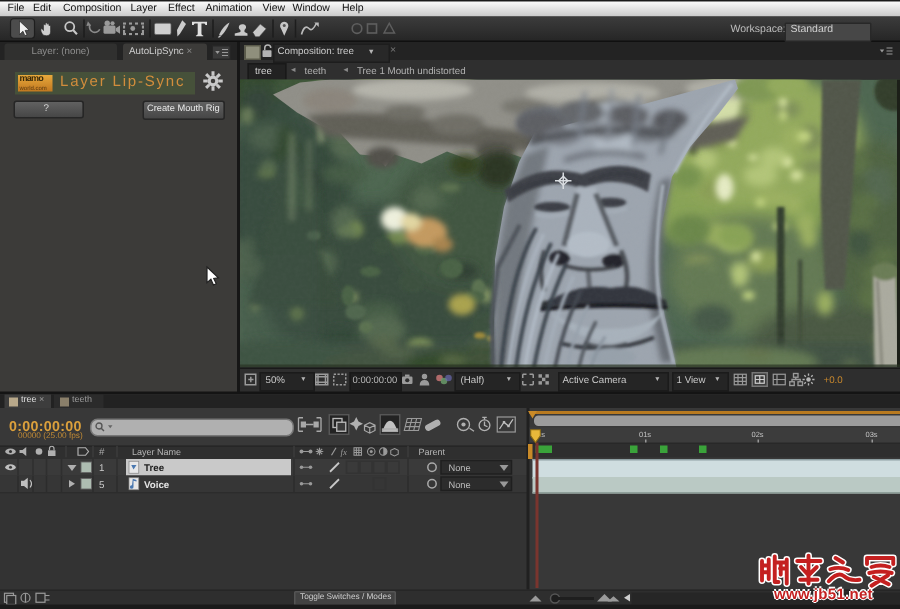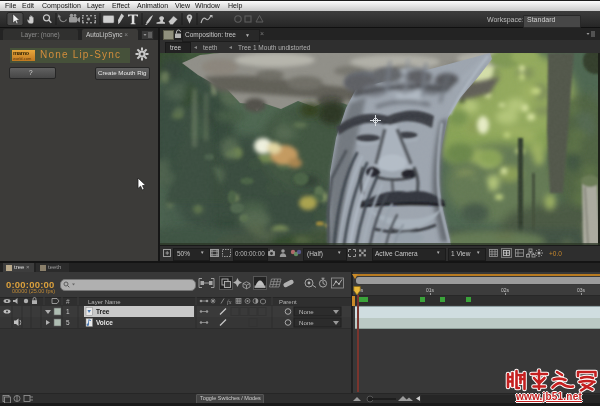--- a/index.html
+++ b/index.html
@@ -102,21 +102,21 @@
 <svg class="abs" style="left:141px;top:30px;" width="13" height="10" viewBox="0 0 13 10">
   <rect x="0.5" y="0.5" width="12" height="9" fill="#3a3a3a" stroke="#262626"></rect>
   <path d="M2.5 4 L5.5 4 L4 6 Z" fill="#999"></path>
   <path d="M7 3 L11 3 M7 5 L11 5 M7 7 L11 7" stroke="#999" stroke-width="0.8"></path>
 </svg>
 
 <div class="abs" style="left:10px;top:48px;width:120px;height:15px;background:#46513a;"></div>
 <div class="abs" style="left:12px;top:50px;width:23px;height:11px;background:linear-gradient(#e8a93c,#c07820);"></div>
 <div class="abs txt" style="left:13px;top:50px;font-size:6px;color:#3a2a08;font-weight:bold;letter-spacing:-0.5px;">mamo</div>
 <div class="abs txt" style="left:13px;top:56px;font-size:4px;color:#5a3a10;">world.com</div>
-<div class="abs txt" style="left:40px;top:49px;font-size:10px;color:#d28d3c;letter-spacing:1.2px;">None Lip-Sync</div>
+<div class="abs txt" style="left:40px;top:49px;font-size:10px;color:#d28d3c;letter-spacing:1.2px;">Layer Lip-Sync</div>
 
 <svg class="abs" style="left:135px;top:47px;" width="14" height="14" viewBox="0 0 14 14">
   <g fill="#c9c9c9">
     <circle cx="7" cy="7" r="3.6"></circle>
     <rect x="6" y="0.5" width="2" height="3"></rect>
         <rect x="6" y="10.5" width="2" height="3"></rect>
     <rect x="0.5" y="6" width="3" height="2"></rect>
         <rect x="10.5" y="6" width="3" height="2"></rect>
     <rect x="6" y="0.5" width="2" height="3" transform="rotate(45 7 7)"></rect>
         <rect x="6" y="10.5" width="2" height="3" transform="rotate(45 7 7)"></rect>
@@ -809,15 +809,15 @@
     <path d="M52 5 L57 8 M48.5 12.5 Q55 10.5 60.5 13 M47.5 20.5 Q53.5 14 57.5 17 Q61.5 20.5 68 19.5"></path>
     <path d="M73 5 L90.5 5 L90.5 9 M73 5 L73 9 M76 11 Q82 9 88 11 M74.5 15 Q82 13 89.5 15 M77.5 17.5 L87.5 22.5 M87 16.5 L76 23.5"></path>
   </g>
   <g stroke="#c42020" stroke-width="2.6" fill="none" stroke-linecap="round" stroke-linejoin="round">
     <path d="M3 7 L3 20 M7.5 6 L7.5 19 M3 10 L7.5 10 M3 14.5 L7.5 14.5 M11.5 4 L11.5 21 L14 21 M15.5 8.5 L15.5 16 M19.5 6 L19.5 22 M11.5 8 L19.5 8 M15 12 L19.5 12"></path>
     <path d="M26.5 7 L42 7 M34 3.5 L34 22 M29 11 L34 16.5 M39.5 11 L34 16.5 M28.5 19.5 L40 19.5"></path>
     <path d="M52 5 L57 8 M48.5 12.5 Q55 10.5 60.5 13 M47.5 20.5 Q53.5 14 57.5 17 Q61.5 20.5 68 19.5"></path>
     <path d="M73 5 L90.5 5 L90.5 9 M73 5 L73 9 M76 11 Q82 9 88 11 M74.5 15 Q82 13 89.5 15 M77.5 17.5 L87.5 22.5 M87 16.5 L76 23.5"></path>
   </g>
 </svg>
-<div class="abs txt" style="left:516px;top:390.5px;font-size:10px;font-weight:bold;color:#c42020;text-shadow:-1px 0 0 #fff,1px 0 0 #fff,0 -1px 0 #fff,0 1px 0 #fff;letter-spacing:0.2px;text-decoration:underline;">www.jb51.net</div>
+<div class="abs txt" style="left:516px;top:390.5px;font-size:10px;font-weight:bold;color:#c42020;text-shadow:-1px 0 0 #fff,1px 0 0 #fff,0 -1px 0 #fff,0 1px 0 #fff;letter-spacing:0.2px;">www.jb51.net</div>
 
 </div>
 
 </body></html>

